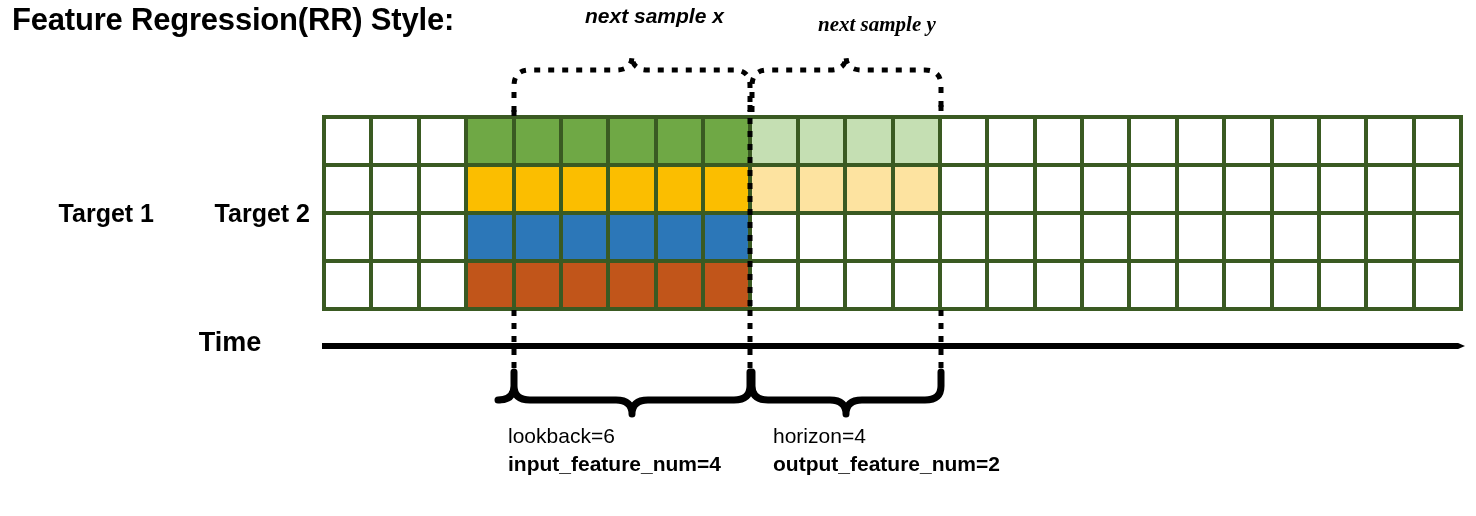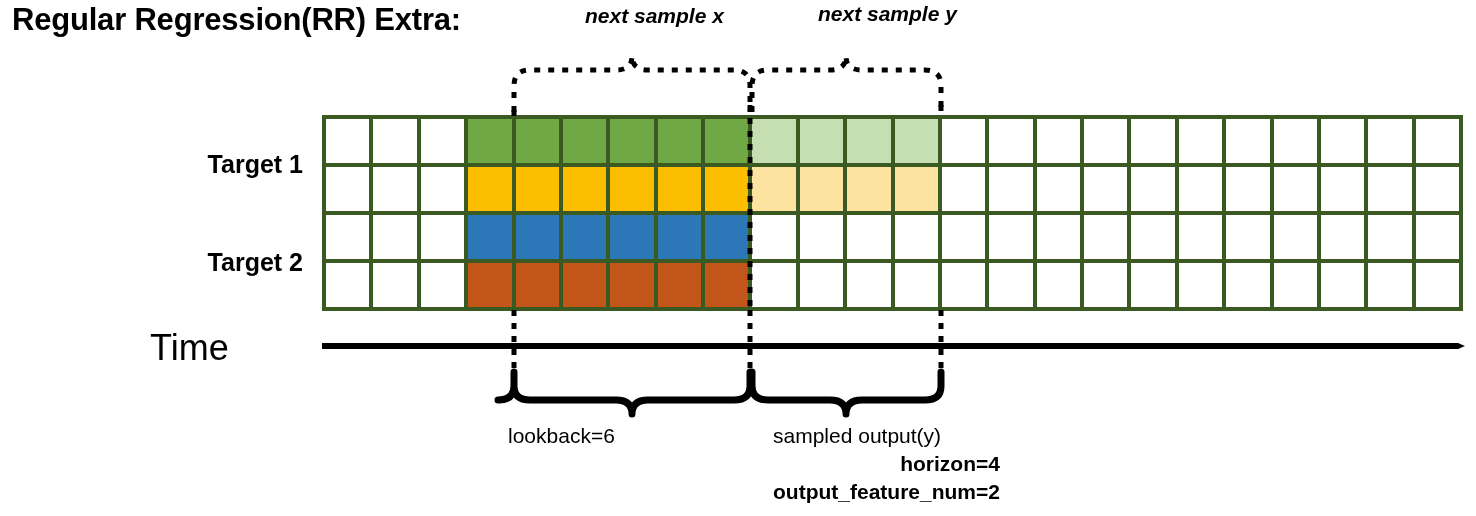--- a/index.html
+++ b/index.html
@@ -10,22 +10,22 @@
   }
 
   .title{
     position:absolute;left:12px;top:2px;
     font-size:31px;font-weight:700;color:#000;
     white-space:nowrap;letter-spacing:-0.2px;
   }
 
   
   .row-labels{
-    position:absolute;left:1px;top:115px;width:312px;height:196px;
-    display:flex;flex-direction:column;
+    position:absolute;left:8px;top:115px;width:312px;height:196px;
+    display:flex;
   }
   .row-label{
     flex:1;display:flex;align-items:center;justify-content:flex-end;
     padding-right:10px;box-sizing:border-box;
     font-size:25px;font-weight:700;color:#000;white-space:nowrap;
   }
 
   
   .grid{
     position:absolute;left:322px;top:115px;
@@ -34,50 +34,50 @@
     box-sizing:border-box;
     display:flex;flex-direction:column;
     padding:4px;gap:4px;
   }
   .grid-row{flex:1;display:flex;gap:4px;min-height:0;}
   .cell{flex:1;background:#ffffff;min-width:0;}
 
   
   .time-label{
     position:absolute;left:150px;top:327px;width:160px;
-    text-align:left;font-size:36px;font-weight:400;color:#000;
+    text-align:center;font-size:27px;font-weight:700;color:#000;
   }
   .axis{
     position:absolute;left:322px;top:343px;width:1143px;height:6px;
   }
 
   
   .overlay{position:absolute;left:0;top:0;width:1476px;height:516px;pointer-events:none;}
 
   
   .ann{
     position:absolute;font-size:21px;font-style:italic;font-weight:600;
     color:#000;white-space:nowrap;
   }
   .ann-x{left:585px;top:4px;}
-  .ann-y{left:818px;top:2px;}
+  .ann-y{left:818px;top:12px;font-family:Liberation Serif, serif;}
 
   .caption{
     position:absolute;font-size:21px;color:#000;line-height:1.33;
     white-space:nowrap;
   }
   .cap-x{left:508px;top:422px;}
   .cap-y{left:773px;top:422px;}
   .caption div{font-weight:400;}
   .caption div:nth-child(2),.caption div:nth-child(3){font-weight:700;text-align:right;}
 </style>
 </head>
 <body>
 
-<div class="title">Regular Regression(RR) Extra:</div>
+<div class="title">Feature Regression(RR) Style:</div>
 
 <div class="ann ann-x">next sample x</div>
 <div class="ann ann-y">next sample y</div>
 
 <div class="row-labels">
   <div class="row-label">Target 1</div>
   <div class="row-label">Target 2</div>
 </div>
 
 <div class="grid" id="grid">
@@ -209,19 +209,19 @@
   <line x1="750" y1="310" x2="750" y2="372" stroke="#000" stroke-width="5" stroke-dasharray="6 7"></line>
   <line x1="941" y1="310" x2="941" y2="372" stroke="#000" stroke-width="5" stroke-dasharray="6 7"></line>
 
   <path d="M 514,372 L 514,386 Q 514,400 498,400 L 500,400 M 514,372 L 514,386 Q 514,400 530,400 L 616,400 Q 632,400 632,414 Q 632,400 648,400 L 734,400 Q 750,400 750,386 L 750,372" fill="none" stroke="#000" stroke-width="7" stroke-linecap="round" stroke-linejoin="round"></path>
 
   <path d="M 752,372 L 752,386 Q 752,400 768,400 L 830,400 Q 846,400 846,414 Q 846,400 862,400 L 925,400 Q 941,400 941,386 L 941,372" fill="none" stroke="#000" stroke-width="7" stroke-linecap="round" stroke-linejoin="round"></path>
 </svg>
 
 <div class="caption cap-x">
   <div>lookback=6</div>
+  <div>input_feature_num=4</div>
 </div>
 
 <div class="caption cap-y">
-  <div>sampled output(y)</div>
   <div>horizon=4</div>
   <div>output_feature_num=2</div>
 </div>
 
 </body></html>

